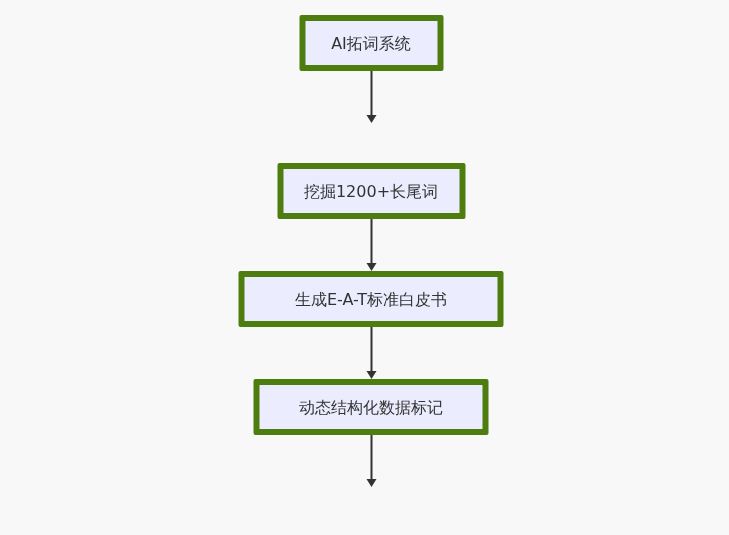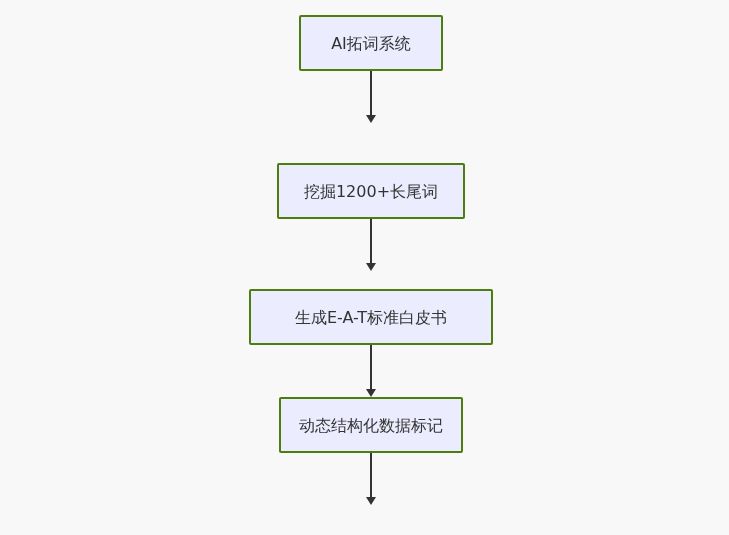--- a/index.html
+++ b/index.html
@@ -20,34 +20,34 @@
     left: 371px;
     transform: translateX(-50%);
     display: flex;
     flex-direction: column;
     align-items: center;
   }
   .node {
     box-sizing: border-box;
     height: 56px;
     background: #ECECFF;
-    border: 2px solid #4d7c0f;
+    border: 6px solid #4d7c0f;
     border-radius: 2px;
     display: flex;
     align-items: center;
     justify-content: center;
     color: #333333;
     font-size: 16px;
     line-height: 19px;
     white-space: nowrap;
   }
   .n1 { width: 144px; }
   .n2 { width: 188px; margin-top: 40px; }
-  .n3 { width: 244px; margin-top: 18px; }
-  .n4 { width: 184px; }
+  .n3 { width: 265px; }
+  .n4 { width: 235px; }
   .n5 { width: 233px; }
   .edge {
     position: relative;
     width: 14px;
     height: 52px;
   }
   .edge-line {
     position: absolute;
     top: 0;
     left: 50%;

